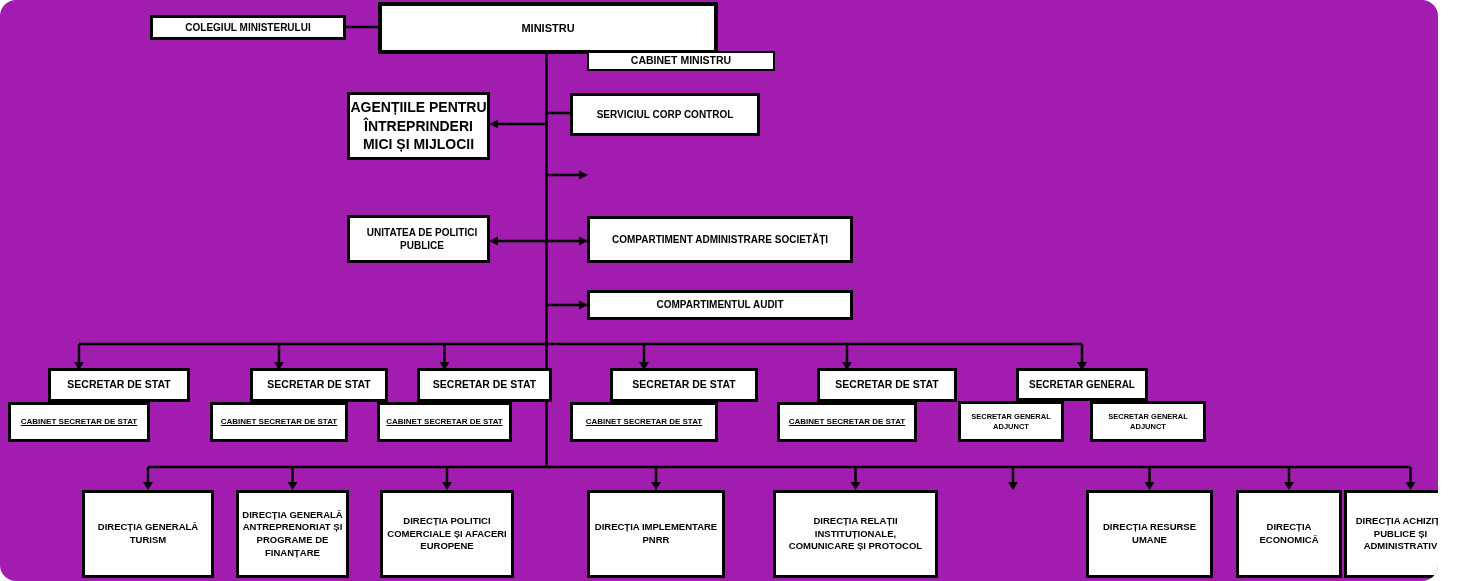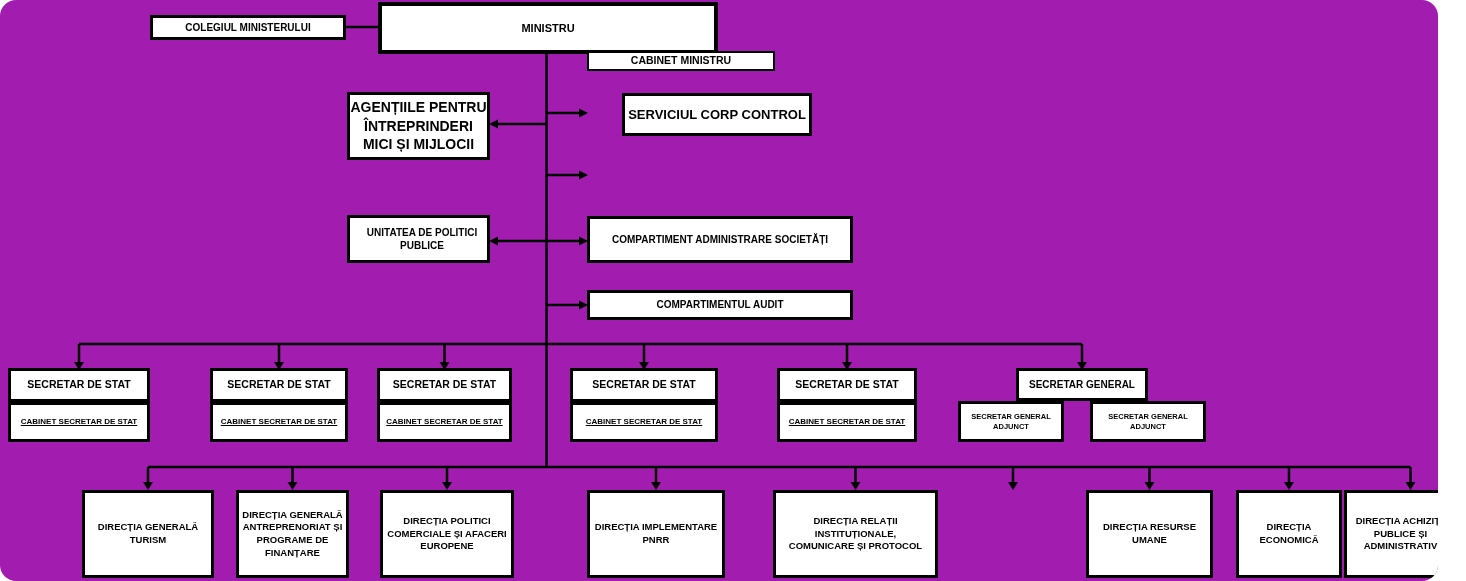--- a/index.html
+++ b/index.html
@@ -11,26 +11,26 @@
        text-align:center;white-space:pre-line;font-weight:bold;color:#000;
        background:#fff;border:3px solid #000;box-sizing:border-box;line-height:1.32;}
   
   .b-colegiul{left:150px;top:15px;width:196px;height:25px;font-size:10px;}
   .b-ministru{left:378px;top:2px;width:340px;height:52px;border-width:4px;font-size:11px;}
   .b-cabmin{left:587px;top:51px;width:188px;height:20px;border-width:2px;font-size:10.5px;}
   
   .b-agentii{left:347px;top:92px;width:143px;height:68px;font-size:14px;}
   .b-unitatea{left:347px;top:215px;width:143px;height:48px;font-size:10px;padding-left:7px;}
   
-  .b-serviciul{left:622px;top:93px;width:190px;height:43px;font-size:13px;}
+  .b-serviciul{left:570px;top:93px;width:190px;height:43px;font-size:10px;}
   .b-informatii{left:587px;top:159px;width:266px;height:33px;font-size:10px;}
   .b-societati{left:587px;top:216px;width:266px;height:47px;font-size:10px;text-align:center;}
   .b-audit{left:587px;top:290px;width:266px;height:30px;font-size:10px;}
   
-  .sds{top:368px;height:34px;font-size:10.5px;border-width:3px;}
+  .sds{top:368px;height:34px;font-size:10.5px;border-width:3px;margin-left:40px;}
   .sds-cab{top:402px;height:40px;font-size:8px;border-width:3px;text-decoration:underline;}
   .b-sg{left:1016px;top:368px;width:132px;height:33px;font-size:10px;}
   .adj{top:401px;height:41px;font-size:7.5px;}
   
   .dir{top:490px;height:88px;font-size:9.5px;}
 </style>
 </head>
 <body>
 
 <div id="canvas">

